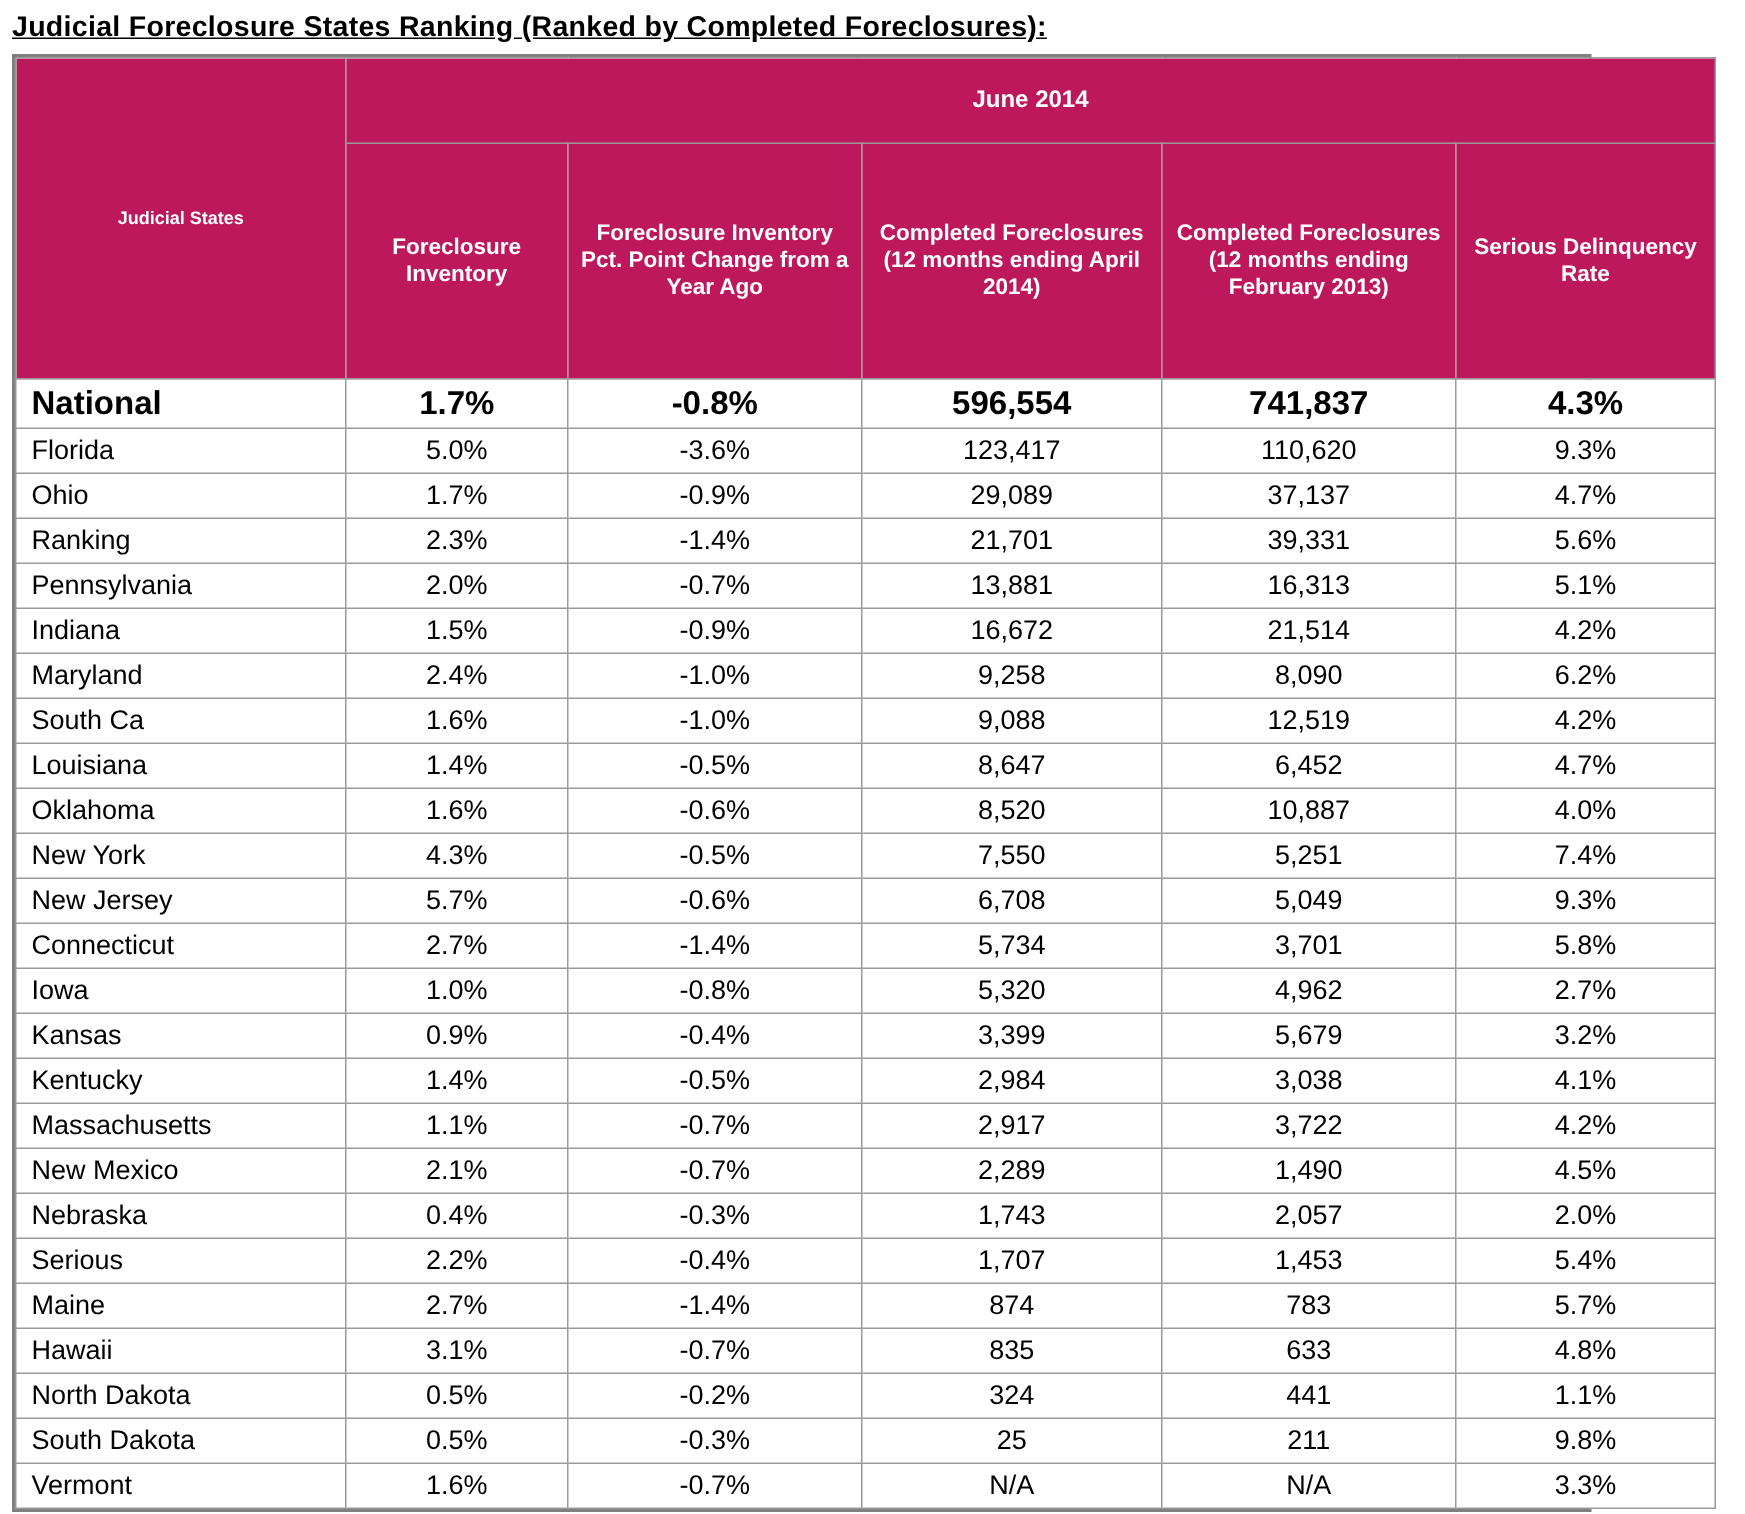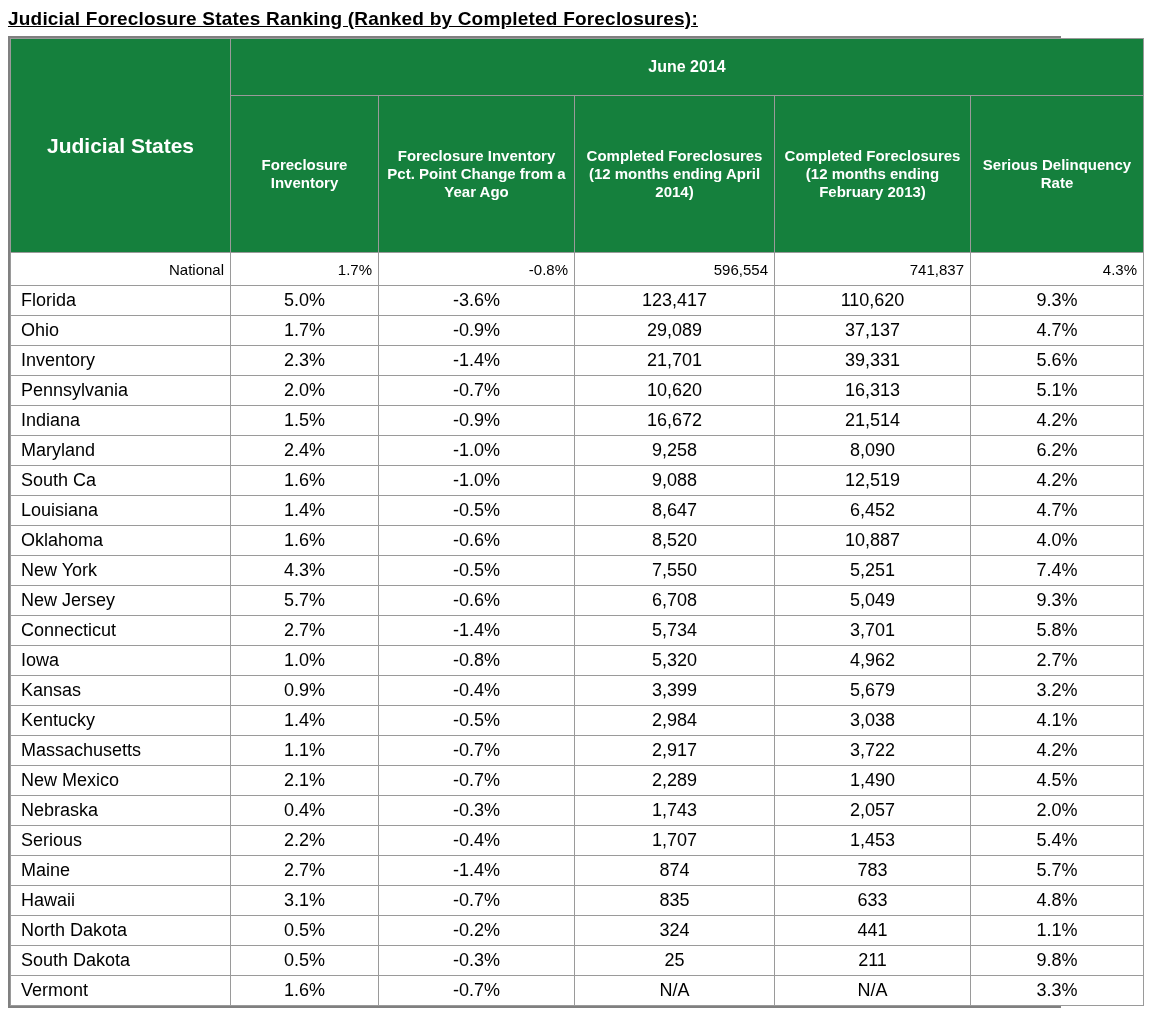--- a/index.html
+++ b/index.html
@@ -36,31 +36,31 @@
   table.fc {
     border-collapse: collapse;
     width: 1133px;
     table-layout: fixed;
   }
   table.fc th, table.fc td {
     border: 1px solid #9a9a9a;
   }
   
   thead th {
-    background: #15803d;
+    background: #be185d;
     color: #ffffff;
     font-weight: bold;
     text-align: center;
     vertical-align: middle;
     font-size: 15px;
     line-height: 1.22;
     border: 1px solid #ffffff;
   }
   th.corner {
-    font-size: 21px;
+    font-size: 12px;
     vertical-align: middle;
   }
   th.period {
     font-size: 16px;
     height: 54px;
   }
   th.sub {
     height: 152px;
     padding: 2px 6px;
   }
@@ -72,24 +72,23 @@
     padding: 0 6px;
   }
   tbody td.state {
     text-align: left;
     padding-left: 10px;
   }
   tbody td.num {
     text-align: center;
   }
   tbody tr.national td {
-    font-weight: normal;
-    font-size: 15px;
+    font-weight: bold;
+    font-size: 22px;
     height: 32px;
-    text-align: right;
   }
   .source {
     font-size: 15px;
     padding: 4px 0 0 36px;
     color: #000000;
     letter-spacing: 0.3px;
   }
   col.c0 { width: 220px; }
   col.c1 { width: 148px; }
   col.c2 { width: 196px; }
@@ -146,32 +145,32 @@
           </tr>
           <tr>
             <td class="state">Ohio</td>
             <td class="num">1.7%</td>
             <td class="num">-0.9%</td>
             <td class="num">29,089</td>
             <td class="num">37,137</td>
             <td class="num">4.7%</td>
           </tr>
           <tr>
-            <td class="state">Inventory</td>
+            <td class="state">Ranking</td>
             <td class="num">2.3%</td>
             <td class="num">-1.4%</td>
             <td class="num">21,701</td>
             <td class="num">39,331</td>
             <td class="num">5.6%</td>
           </tr>
           <tr>
             <td class="state">Pennsylvania</td>
             <td class="num">2.0%</td>
             <td class="num">-0.7%</td>
-            <td class="num">10,620</td>
+            <td class="num">13,881</td>
             <td class="num">16,313</td>
             <td class="num">5.1%</td>
           </tr>
           <tr>
             <td class="state">Indiana</td>
             <td class="num">1.5%</td>
             <td class="num">-0.9%</td>
             <td class="num">16,672</td>
             <td class="num">21,514</td>
             <td class="num">4.2%</td>

